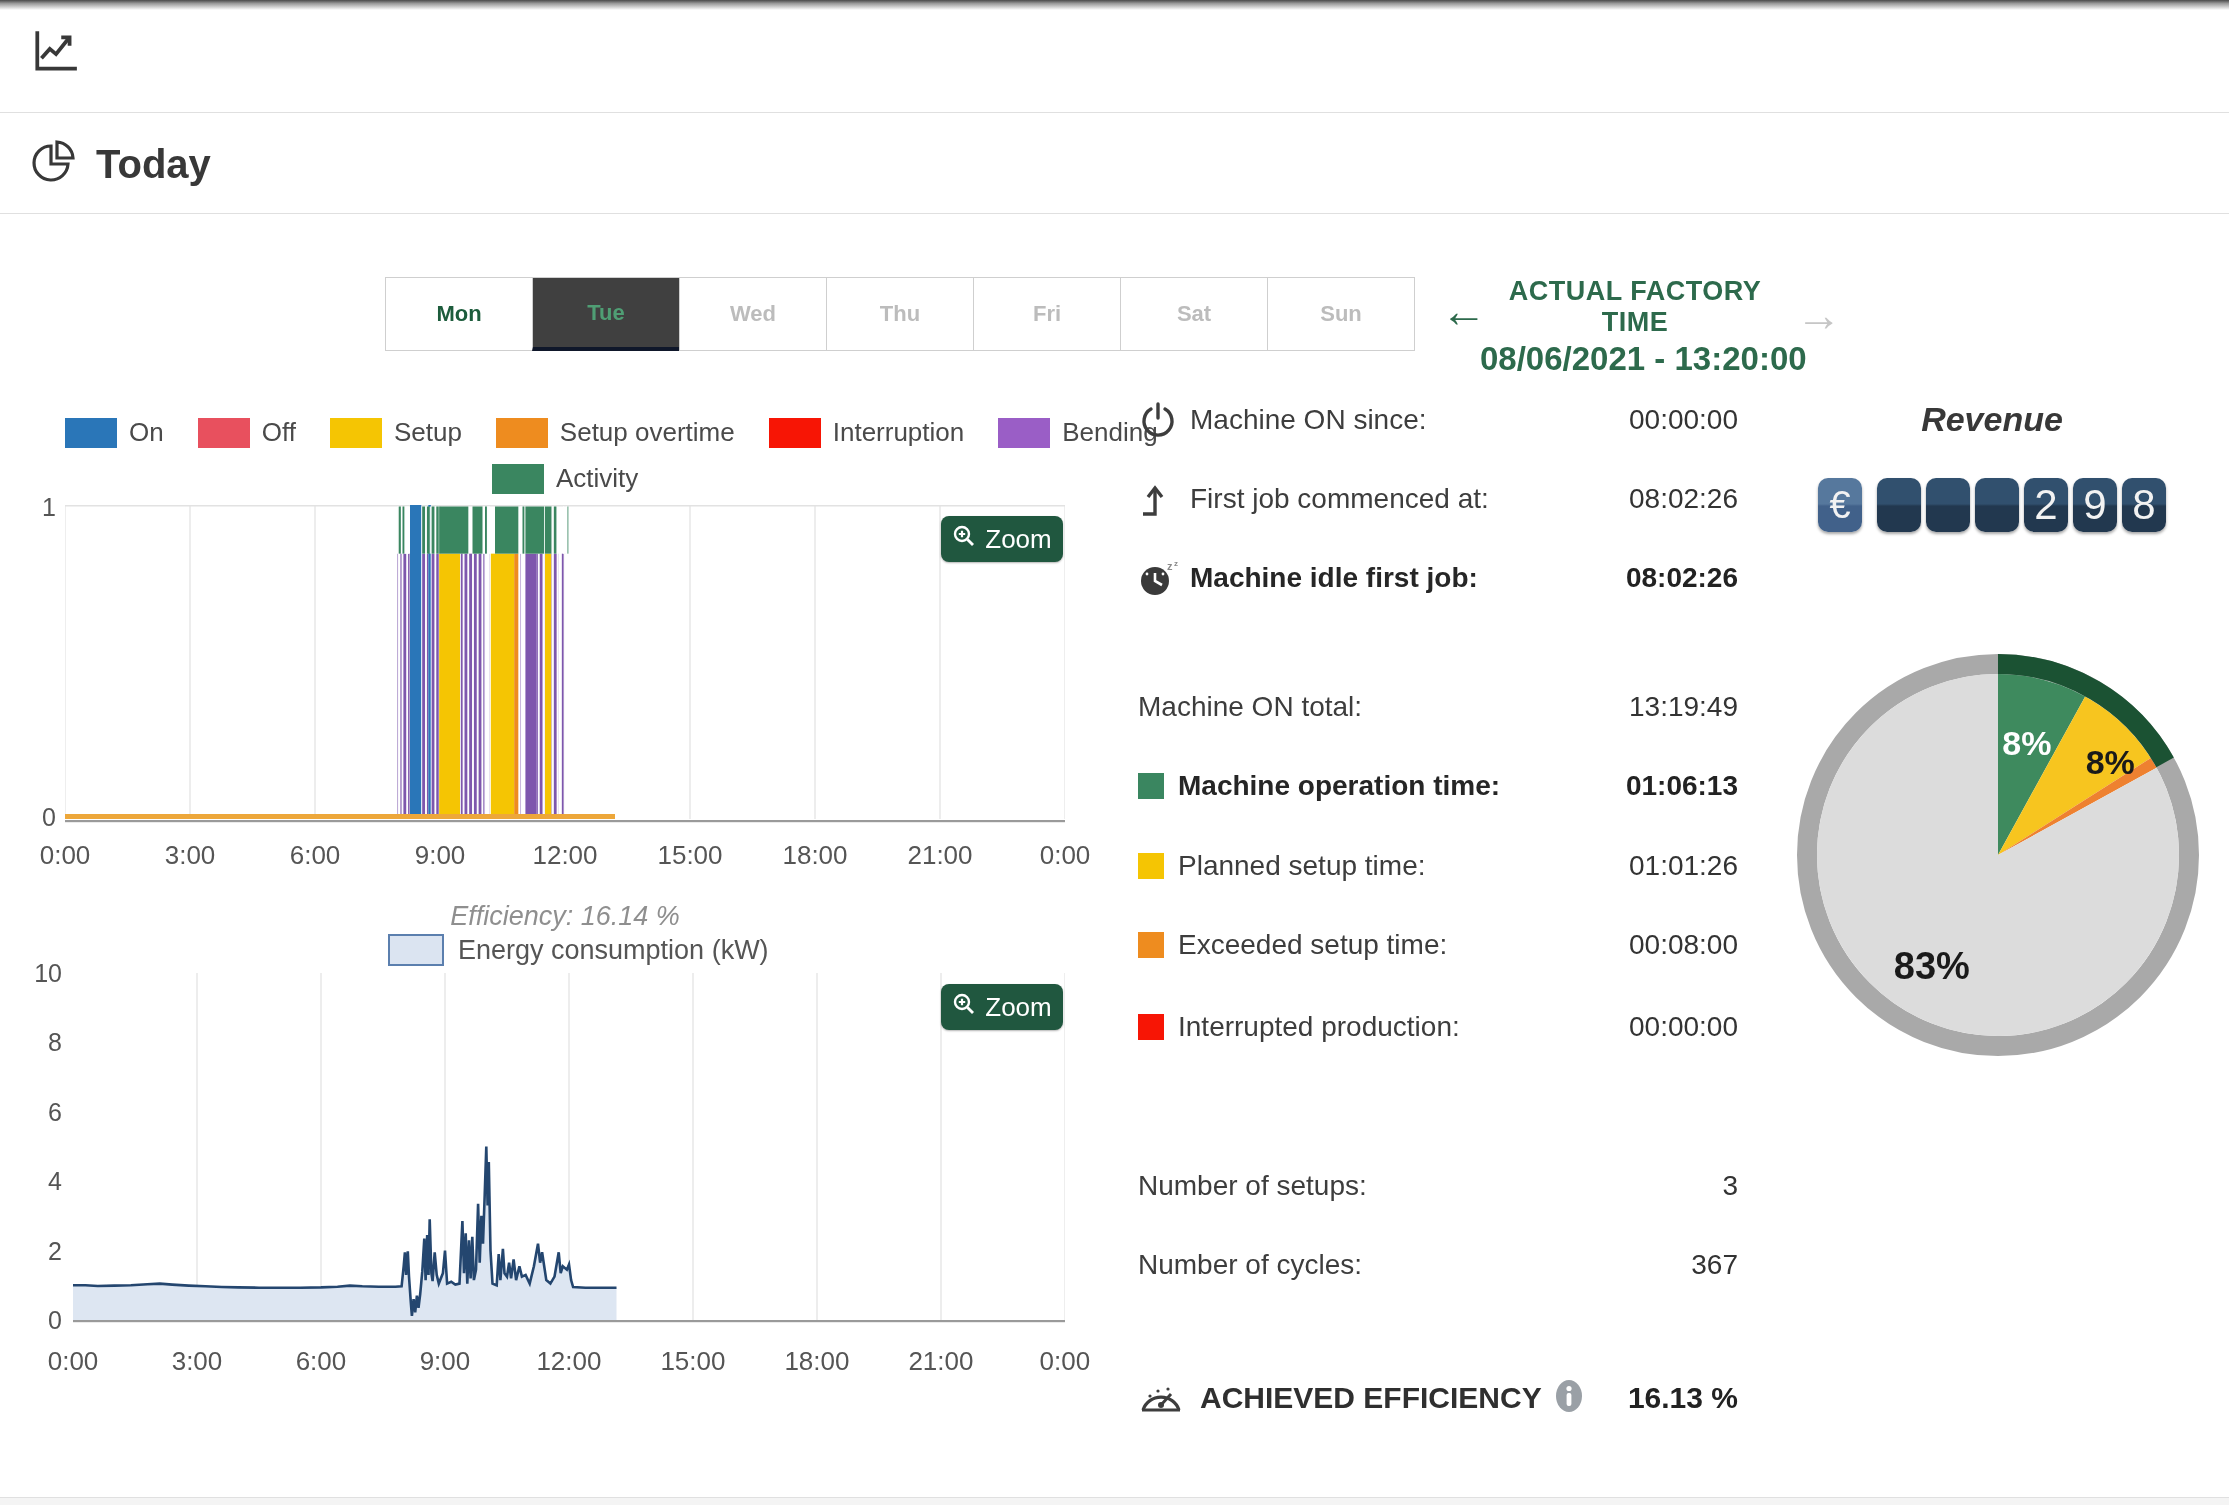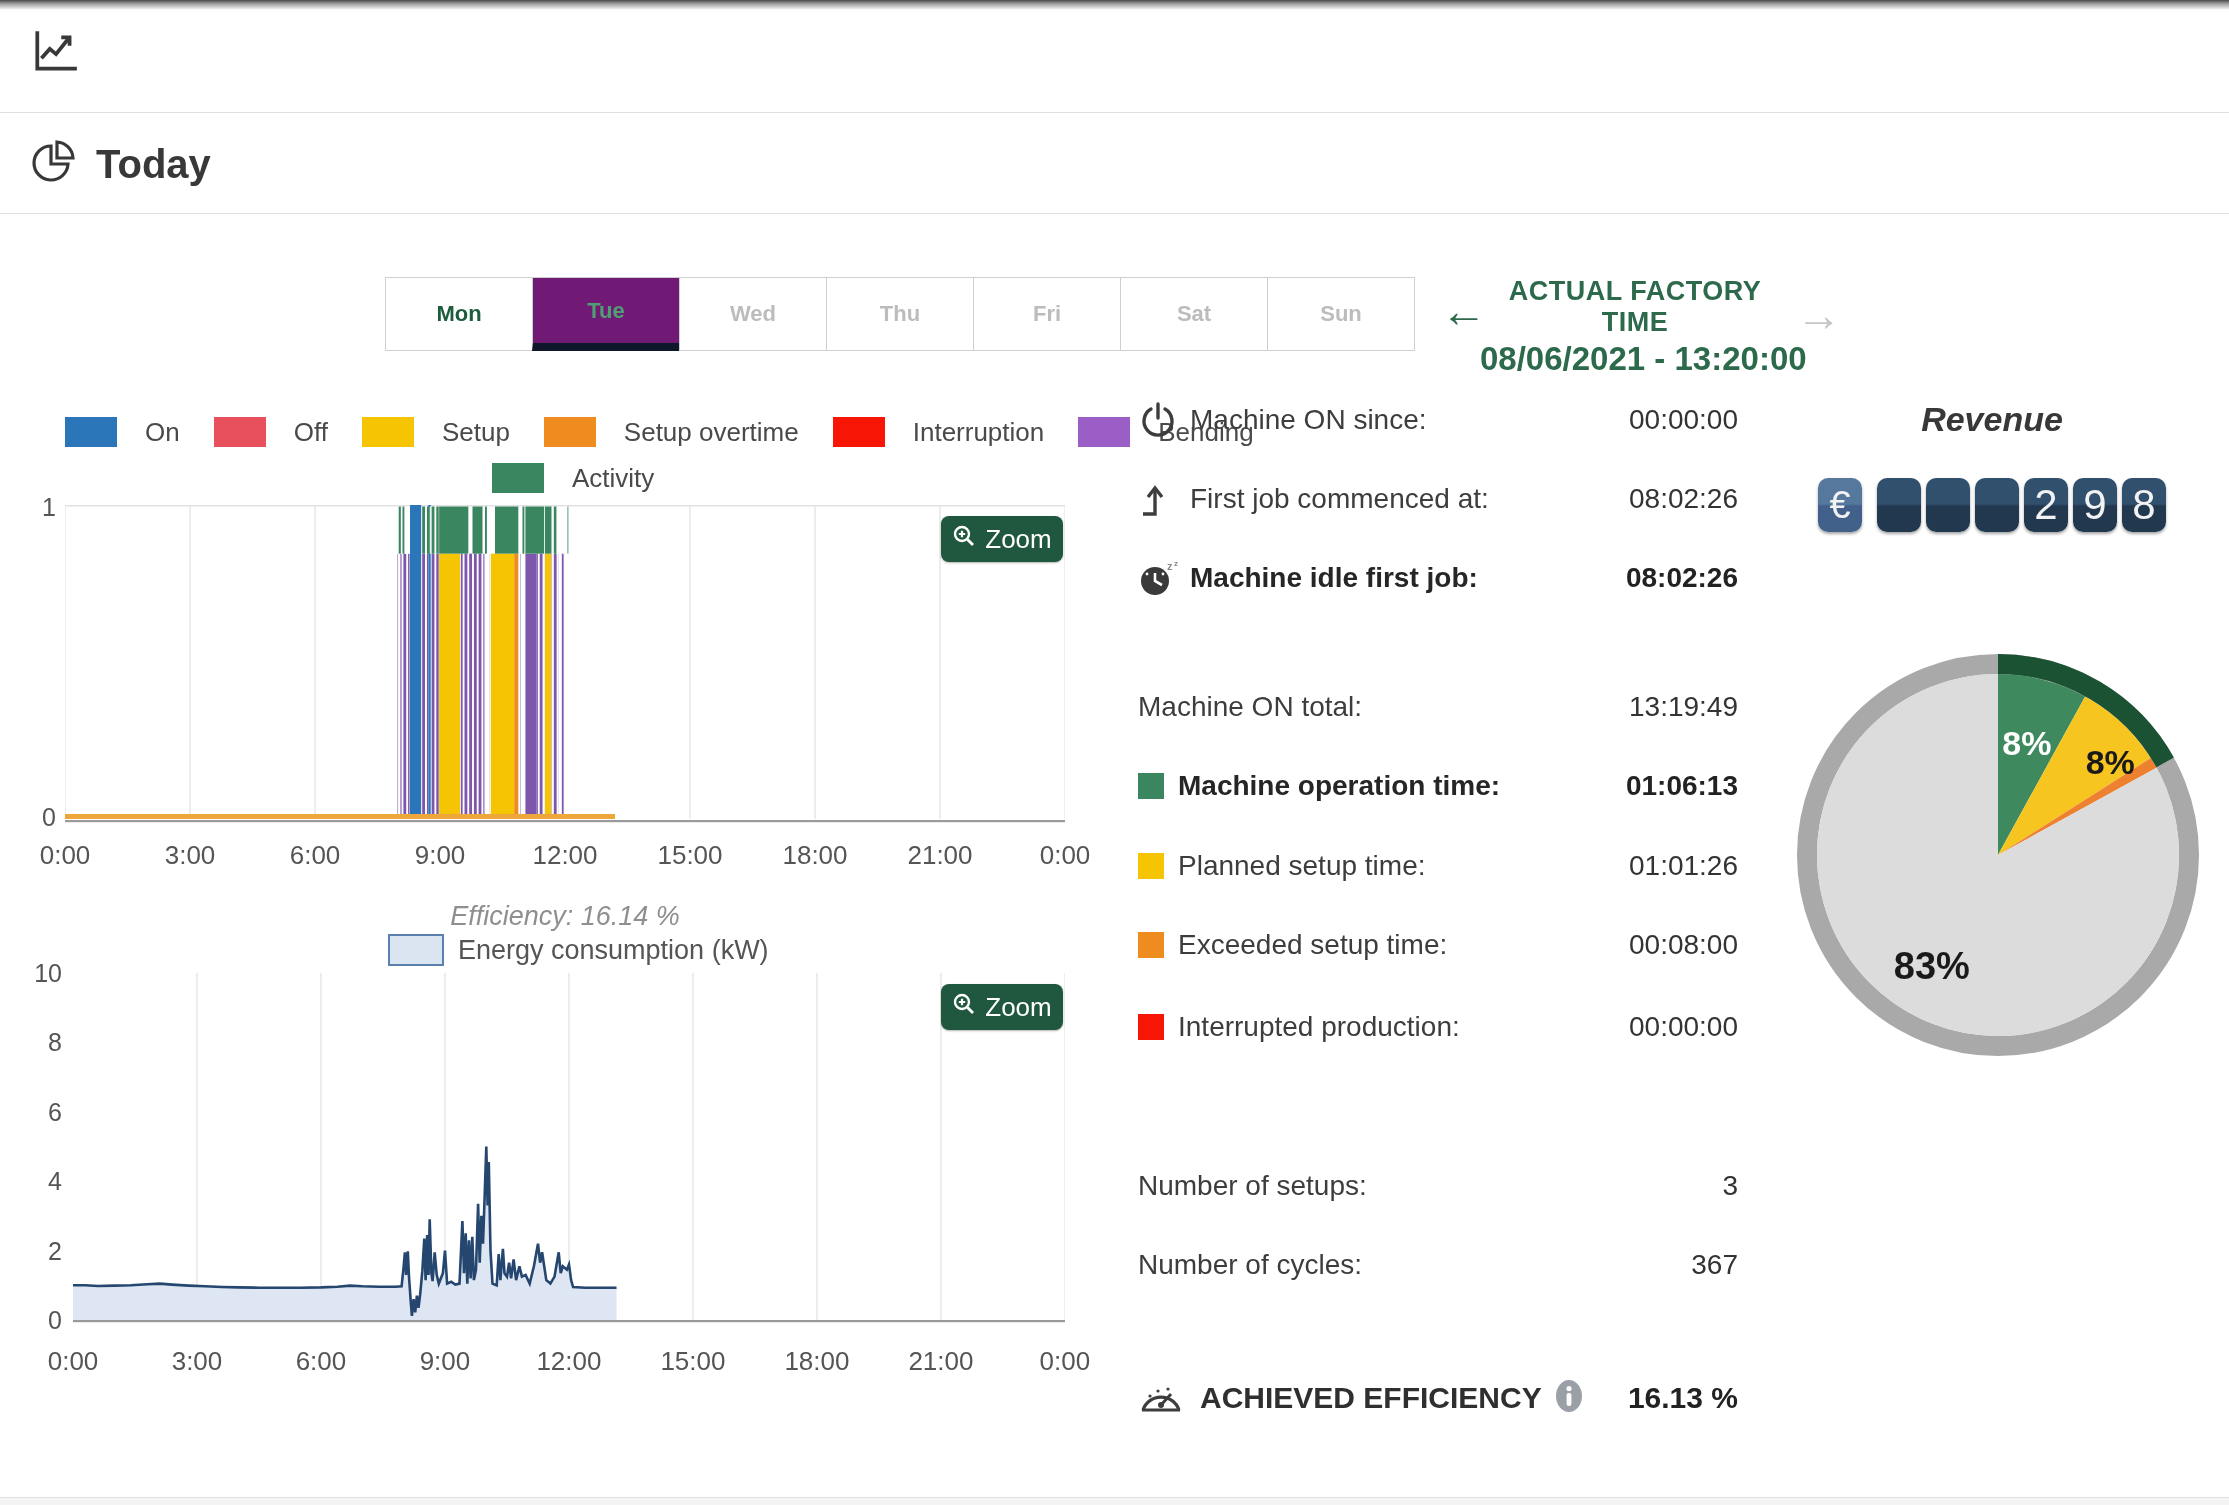--- a/index.html
+++ b/index.html
@@ -11,33 +11,33 @@
   .app-header{position:absolute;left:30px;top:26px;display:flex;align-items:center;gap:16px;}
   .app-title{font-size:42px;font-weight:bold;color:#383838;}
   .section-header{position:absolute;left:30px;top:138px;display:flex;align-items:center;gap:18px;}
   .section-title{font-size:40px;font-weight:bold;color:#383838;}
   
   #day-tabs{position:absolute;left:386px;top:277px;display:flex;}
   .tab{width:148px;height:74px;border:1px solid #cfcfcf;margin-left:-1px;background:#fff;
     display:flex;align-items:center;justify-content:center;font-size:22px;font-weight:bold;
     box-sizing:border-box;cursor:pointer;}
   .tab.available{color:#1d5c3c;}
-  .tab.selected{background:#701a75;color:#4f9e74;border-bottom:8px solid #0f172a;}
+  .tab.selected{background:#404040;color:#4f9e74;border-bottom:4px solid #0f172a;}
   .tab.disabled{color:#bcbcbc;}
   
   .fnav-arrow{position:absolute;font-size:46px;font-weight:bold;line-height:1;cursor:pointer;}
   #prev-arrow{left:1441px;top:288px;color:#2d6a4c;}
   #next-arrow{left:1796px;top:292px;color:#c6c6c6;}
   .ftime{position:absolute;left:1480px;top:276px;width:310px;text-align:center;}
   .ftime-label{font-size:27px;font-weight:bold;color:#2d6a4c;letter-spacing:.5px;}
   .ftime-value{font-size:33px;font-weight:bold;color:#2d6a4c;margin-top:2px;white-space:nowrap;}
   
   #legend-row1{position:absolute;left:65px;top:417px;display:flex;gap:34px;align-items:center;}
   #legend-row2{position:absolute;left:492px;top:463px;display:flex;align-items:center;}
-  .lg-item{display:flex;gap:28px;}
+  .lg-item{display:flex;align-items:center;gap:12px;}
   .lg-swatch{width:52px;height:30px;display:inline-block;}
   .lg-label{font-size:26px;color:#4a4a4a;}
   
   .chart-box{position:absolute;background:#fff;}
   #timeline-wrap{left:65px;top:505px;width:1000px;height:318px;}
   #energy-wrap{left:73px;top:973px;width:992px;height:350px;}
   .ylab{position:absolute;font-size:25px;color:#555;}
   .xtick{position:absolute;transform:translateX(-50%);font-size:26px;color:#555;white-space:nowrap;}
   .caption{position:absolute;font-style:italic;color:#8f8f8f;font-size:27px;text-align:center;width:1000px;}
   #caption1{left:65px;top:901px;}

